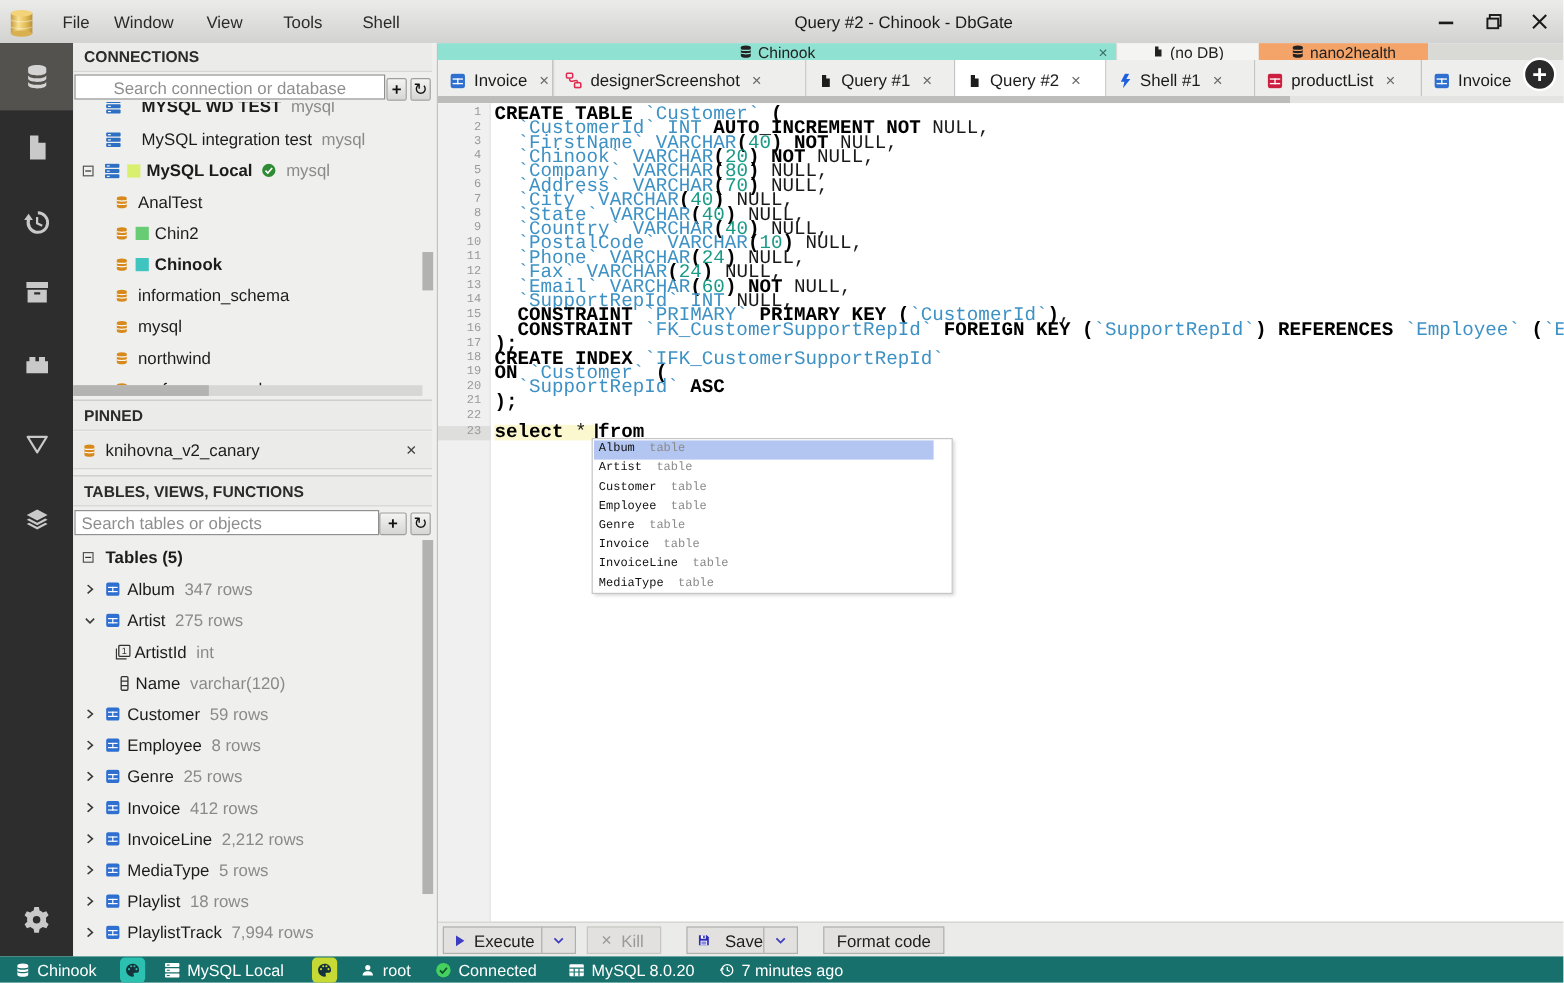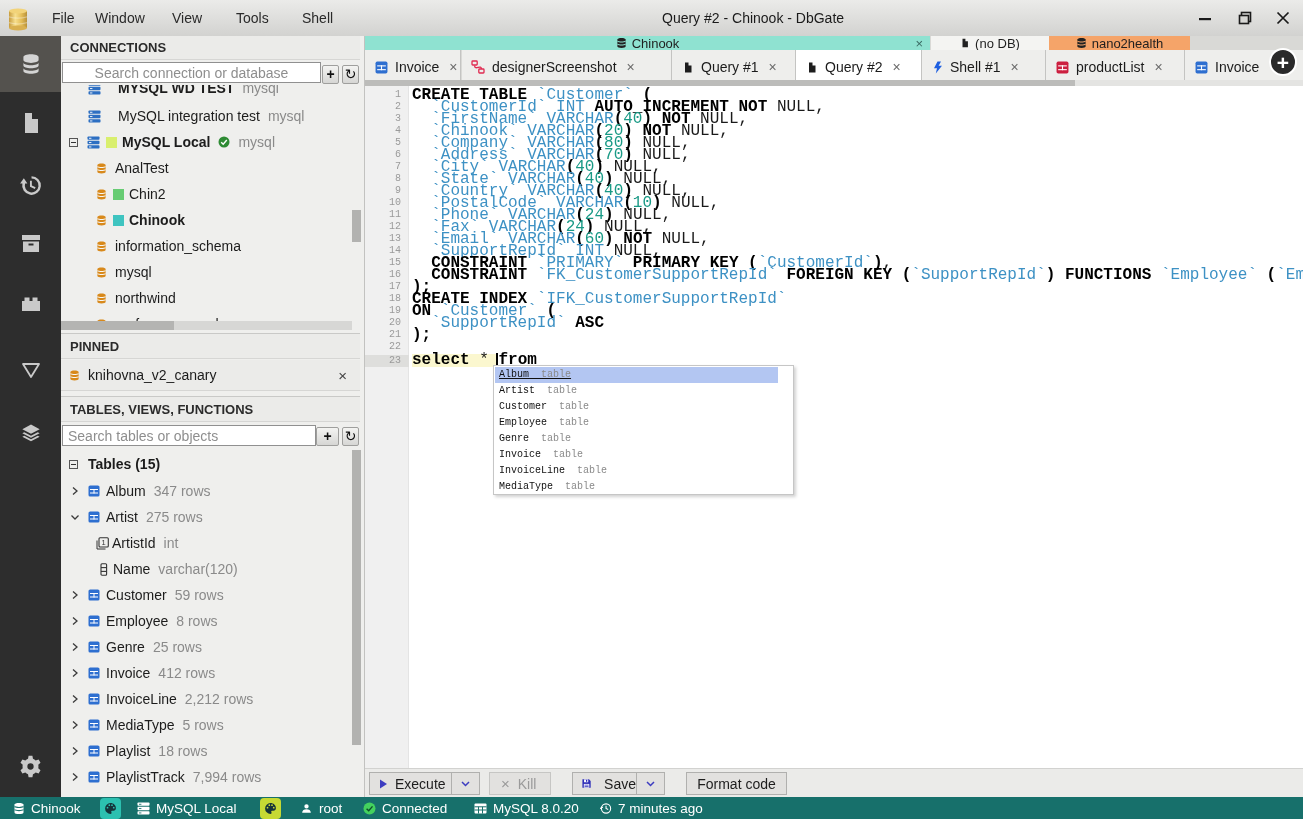--- a/index.html
+++ b/index.html
@@ -39,21 +39,21 @@
 #gutter { position:absolute; left:0; top:0; width:44px; height:682px; background:#f0f0f0; border-right:1px solid #e4e4e4; }
 .ln { position:absolute; left:0; width:36px; text-align:right; font-family:"Liberation Mono",monospace; font-size:10px; line-height:12px; color:#9a9a9a; }
 .cl { position:absolute; left:47px; font-family:"Liberation Mono",monospace; font-size:16px; line-height:12px; color:#1a1a1a; white-space:pre; }
 .cl b { font-weight:bold; color:#000; }
 .cl .id { color:#3d91c4; }
 .cl .nm { color:#1a9a86;text-align:center; }
 
 #ac { left:493px; top:365px; width:301px; height:130px; background:#fff; border:1px solid #c6c6c6; box-shadow:2px 2px 3px rgba(0,0,0,0.18); font-family:"Liberation Mono",monospace; font-size:10px; }
 #ac .row { position:absolute; left:1px; width:283px; height:16px; line-height:16px; padding-left:4px; color:#111; white-space:pre; }
 #ac .row span { color:#8a8a8a; }
-#ac .hl { background:#b3c6f2;text-decoration:underline; }
+#ac .hl { background:#b3c6f2; }
 
 #toolbar { left:365px; top:768px; width:938px; height:29px; background:#ebebe9; border-top:1px solid #d2d2d0; }
 .tbtn { position:absolute; top:3px; height:23px; background:#e2e1df; border:1px solid #b0b0ae; display:flex; align-items:center; font-size:14px; color:#1d1d1d; }
 .tbtn.dis { color:#9a9a9a; }
 
 #status { left:0; top:797px; width:1303px; height:22px; background:#17706b; color:#fff; font-size:13.5px; }
 #status .it { position:absolute; top:0; height:22px; display:flex; align-items:center; }
 .badge { width:21px; height:21px; border-radius:4px; display:flex; align-items:center; justify-content:center; }
 </style>
 </head>
@@ -270,21 +270,21 @@
       <span>TABLES, VIEWS, FUNCTIONS</span>
     </div>
   <div class="srchrow">
     <input style="left: 1px; top: 389px; width: 254px; height: 21px;" placeholder="Search tables or objects">
     <div class="sbtn" style="left:255px;top:391px;width:23px">+</div>
     <div class="sbtn" style="left:281px;top:391px;width:17px;font-weight:normal">↻</div>
   </div>
   <div style="position:absolute;left:0;top:412px;width:299px;height:349px;overflow:hidden">
     <div class="trow" style="top:3px;left:8px">
         <span class="expbox"></span>
-        <b style="margin-left:10px">Tables (15)</b>
+        <b style="margin-left:10px">Tables (5)</b>
       </div>
     <div class="trow" style="top:30px;left:10px">
         <svg width="8" height="8" viewBox="0 0 8 8">
           <path d="M2,0.5 L6,4 L2,7.5" stroke="#3a3a3a" stroke-width="1.3" fill="none"></path>
         </svg>
         <svg style="margin-left:9px" width="12" height="12" viewBox="0 0 12 12">
           <rect x="0.5" y="0.5" width="11" height="11" rx="1.6" fill="#2e6fd0"></rect>
           <rect x="2" y="4" width="8" height="1" fill="#fff"></rect>
           <rect x="2" y="7.5" width="8" height="1" fill="#fff"></rect>
           <rect x="5.5" y="4" width="1" height="4.5" fill="#fff"></rect>
@@ -541,21 +541,21 @@
 <div class="cl" style="top:63px">  <span class="id">`Address`</span> <span class="id">VARCHAR</span><b>(</b><span class="nm">70</span><b>)</b> NULL,</div>
 <div class="cl" style="top:75px">  <span class="id">`City`</span> <span class="id">VARCHAR</span><b>(</b><span class="nm">40</span><b>)</b> NULL,</div>
 <div class="cl" style="top:87px">  <span class="id">`State`</span> <span class="id">VARCHAR</span><b>(</b><span class="nm">40</span><b>)</b> NULL,</div>
 <div class="cl" style="top:99px">  <span class="id">`Country`</span> <span class="id">VARCHAR</span><b>(</b><span class="nm">40</span><b>)</b> NULL,</div>
 <div class="cl" style="top:111px">  <span class="id">`PostalCode`</span> <span class="id">VARCHAR</span><b>(</b><span class="nm">10</span><b>)</b> NULL,</div>
 <div class="cl" style="top:123px">  <span class="id">`Phone`</span> <span class="id">VARCHAR</span><b>(</b><span class="nm">24</span><b>)</b> NULL,</div>
 <div class="cl" style="top:135px">  <span class="id">`Fax`</span> <span class="id">VARCHAR</span><b>(</b><span class="nm">24</span><b>)</b> NULL,</div>
 <div class="cl" style="top:147px">  <span class="id">`Email`</span> <span class="id">VARCHAR</span><b>(</b><span class="nm">60</span><b>)</b> <b>NOT</b> NULL,</div>
 <div class="cl" style="top:159px">  <span class="id">`SupportRepId`</span> <span class="id">INT</span> NULL,</div>
 <div class="cl" style="top:171px">  <b>CONSTRAINT</b> <span class="id">`PRIMARY`</span> <b>PRIMARY KEY (</b><span class="id">`CustomerId`</span><b>)</b>,</div>
-<div class="cl" style="top:183px">  <b>CONSTRAINT</b> <span class="id">`FK_CustomerSupportRepId`</span> <b>FOREIGN KEY (</b><span class="id">`SupportRepId`</span><b>)</b> <b>FUNCTIONS</b> <span class="id">`Employee`</span> <b>(</b><span class="id">`EmployeeId`</span><b>)</b> <b>ON DELETE NO ACTION ON UPDATE NO ACTION</b></div>
+<div class="cl" style="top:183px">  <b>CONSTRAINT</b> <span class="id">`FK_CustomerSupportRepId`</span> <b>FOREIGN KEY (</b><span class="id">`SupportRepId`</span><b>)</b> <b>REFERENCES</b> <span class="id">`Employee`</span> <b>(</b><span class="id">`EmployeeId`</span><b>)</b> <b>ON DELETE NO ACTION ON UPDATE NO ACTION</b></div>
 <div class="cl" style="top:195px"><b>);</b></div>
 <div class="cl" style="top:207px"><b>CREATE INDEX</b> <span class="id">`IFK_CustomerSupportRepId`</span></div>
 <div class="cl" style="top:219px"><b>ON</b> <span class="id">`Customer`</span> <b>(</b></div>
 <div class="cl" style="top:231px">  <span class="id">`SupportRepId`</span> <b>ASC</b></div>
 <div class="cl" style="top:243px"><b>);</b></div>
 <div class="cl" style="top:268px"><b>select</b> * <b>from</b> </div>
 <div class="abs" style="left:131px;top:267px;width:2px;height:13px;background:#000"></div>
 </div>
 <div id="toolbar" class="abs">
   <div class="tbtn" style="left:4px;width:83px">

